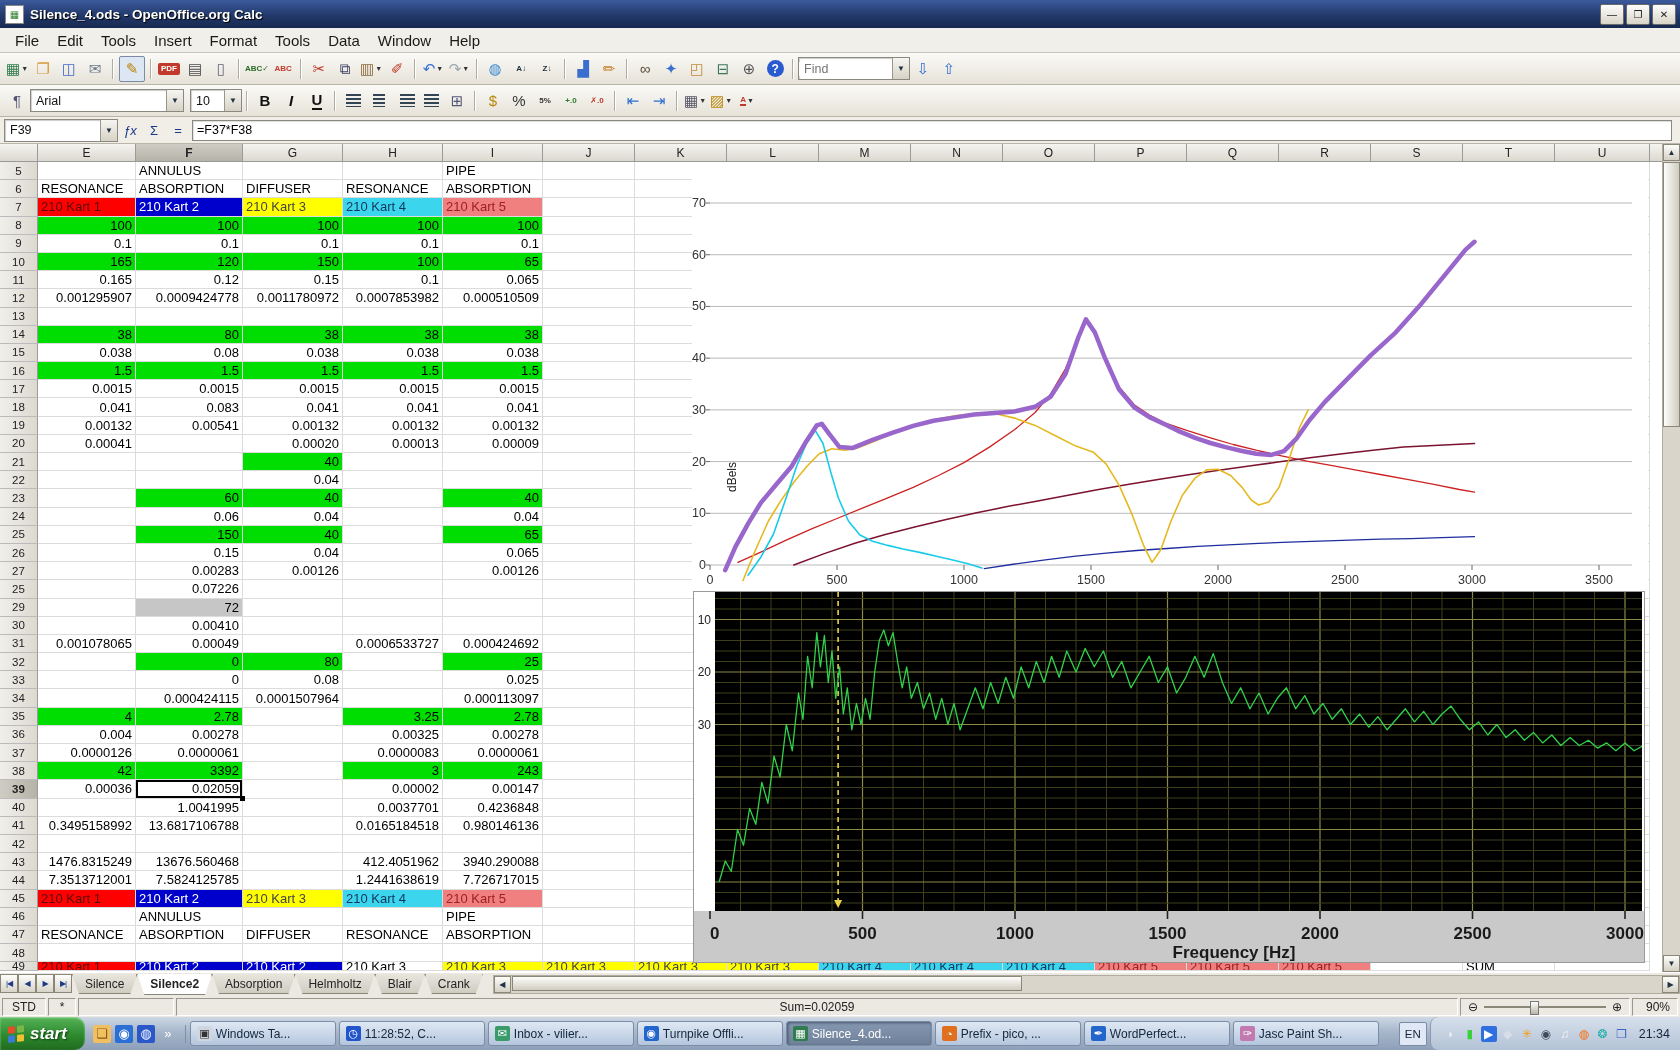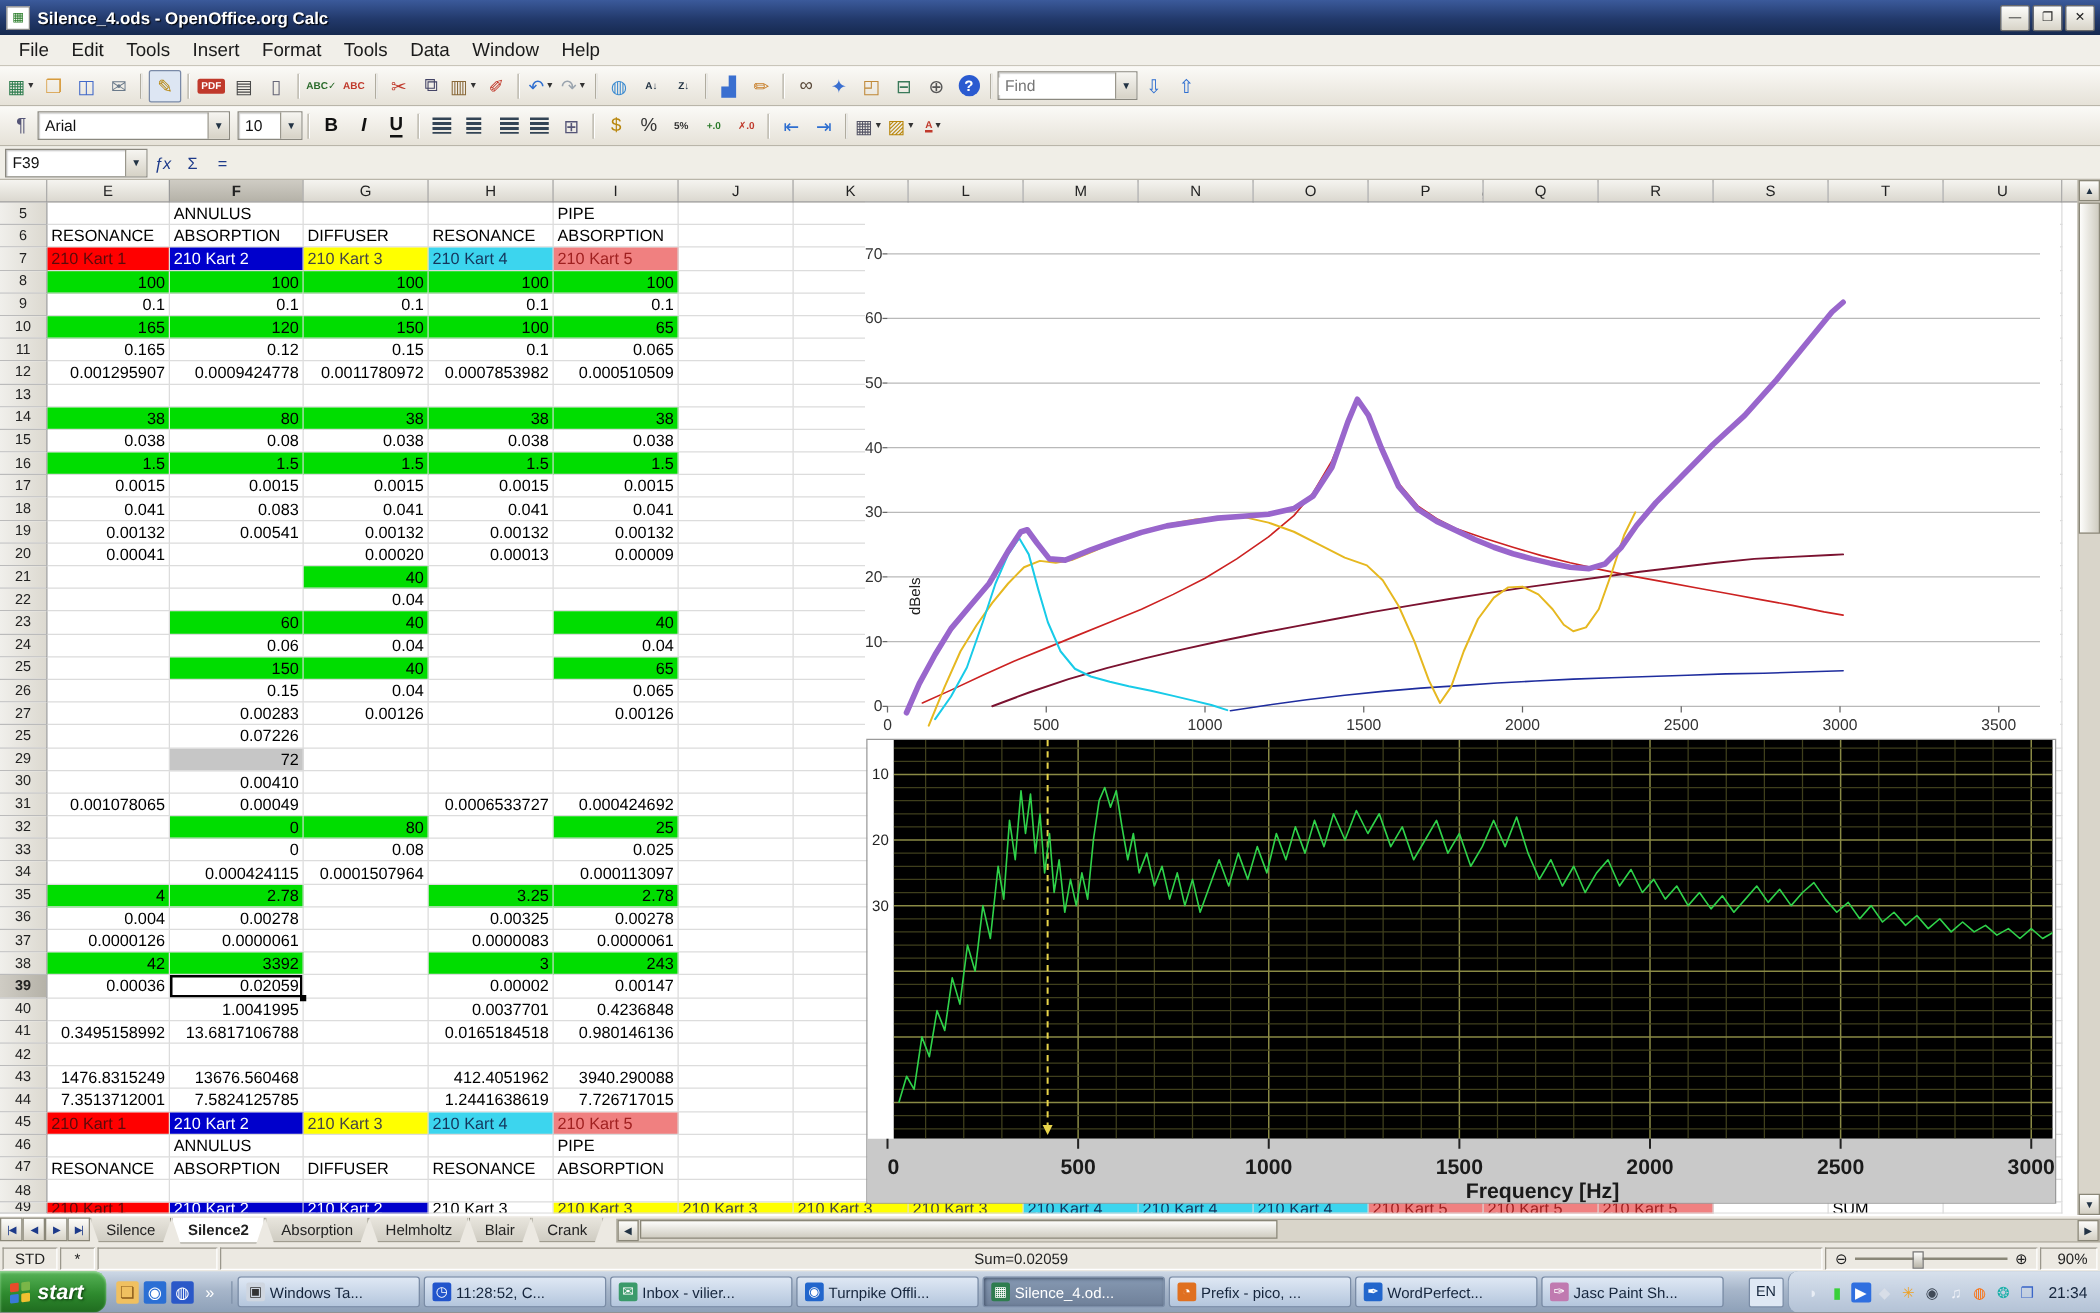--- a/index.html
+++ b/index.html
@@ -329,20 +329,21 @@
   </div>
 
   <div id="formulabar">
     <div class="combo" id="namebox">
       <span class="cv">F39</span>
       <span class="cb">▼</span>
     </div>
     <div class="fbtn" style="font-style:italic">ƒx</div>
     <div class="fbtn">Σ</div>
     <div class="fbtn">=</div>
+    <input id="formulainput" value="=F37*F38" style="">
   </div>
 
   <div id="colheader">
       <div class="ch" style="width: 38px;"></div>
       <div class="ch" style="width: 98px;">E</div>
       <div class="ch selcol" style="width: 107px;">F</div>
       <div class="ch" style="width: 100px;">G</div>
       <div class="ch" style="width: 100px;">H</div>
       <div class="ch" style="width: 100px;">I</div>
       <div class="ch" style="width: 92px;">J</div>

